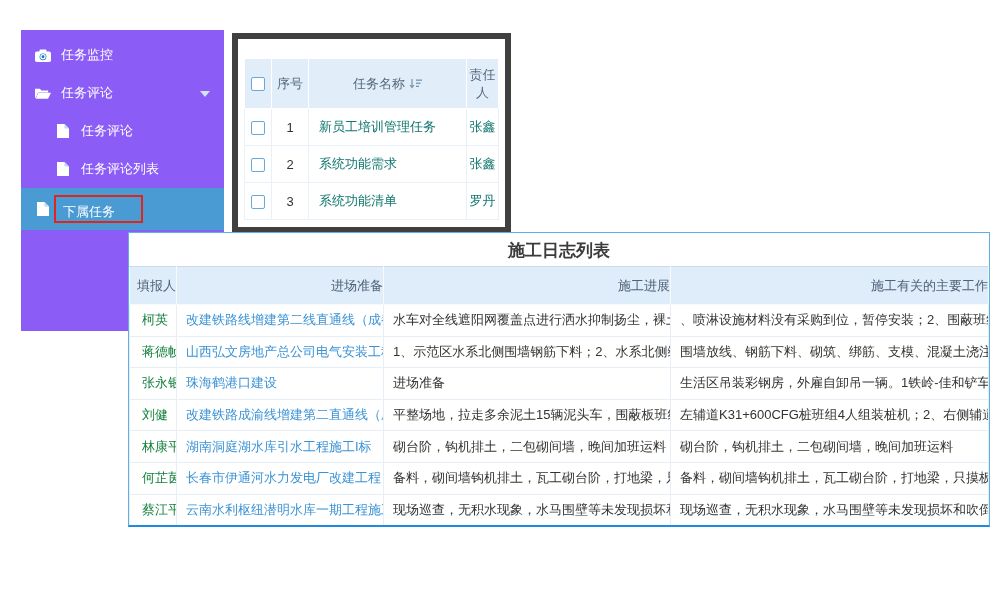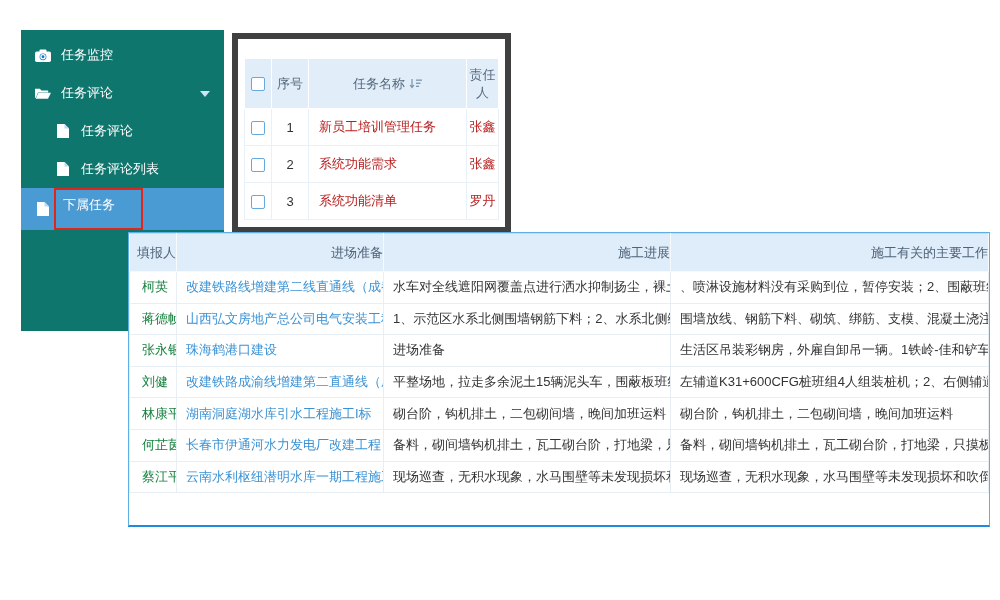--- a/index.html
+++ b/index.html
@@ -2,43 +2,43 @@
 <html><head>
 <meta charset="utf-8">
 <style>
   * { margin:0; padding:0; box-sizing:border-box; }
   html,body { width:1000px; height:600px; background:#ffffff;
               font-family:"Liberation Sans","DejaVu Sans",sans-serif; }
   .stage { position:relative; width:1000px; height:600px; overflow:hidden; background:#fff; }
 
   
   .sidebar { position:absolute; left:21px; top:30px; width:203px; height:301px;
-             background:#0f766e; z-index:1; padding-top:6px; }
+             background:#8b5cf6; z-index:1; padding-top:6px; }
   .side-item { position:relative; display:flex; align-items:center; height:38px;
                color:#ffffff; font-size:13px; cursor:pointer; }
   .side-item.lvl1 { padding-left:14px; }
   .side-item.lvl2 { padding-left:34px; }
   .side-item .icon { display:inline-flex; width:16px; height:14px; margin-right:10px;
                      align-items:center; justify-content:center; flex:0 0 auto; }
   .side-item .caret { position:absolute; right:14px; top:17px; width:0; height:0;
                       border-left:5px solid transparent; border-right:5px solid transparent;
                       border-top:6px solid #cfe6f7; }
   .side-item.active { background:#4a9ad3; height:42px; }
-  .side-item.active .lbl { border:2px solid #e0251b; padding:6px 26px 14px 7px; margin-left:-7px; }
+  .side-item.active .lbl { border:2px solid #e0251b; padding:6px 26px 0 7px; margin-left:-7px; }
 
   
   .top-panel { position:absolute; left:232px; top:33px; width:279px; height:200px;
                background:#fff; border:6px solid #404040; padding:19px 6px 0 6px;
                z-index:2; overflow:hidden; }
   .top-panel table { width:100%; border-collapse:collapse; table-layout:fixed; }
   .top-panel th { background:#e1eefa; color:#56697e; font-weight:normal; font-size:13px;
                   height:50px; text-align:center; border:1px solid #ffffff; line-height:1.35; }
   .top-panel td { height:37px; font-size:13px; text-align:center;
                   border:1px solid #e9f1f8; color:#333; background:#fff; }
-  .top-panel td.link, .top-panel td.owner { color:#b91c1c; }
+  .top-panel td.link, .top-panel td.owner { color:#0f766e; }
   .top-panel td.link { text-align:left; padding-left:10px; cursor:pointer; }
   .checkbox { display:inline-block; width:14px; height:14px; background:#fff;
               border:1px solid #66a9dc; border-radius:2px; vertical-align:middle; cursor:pointer; }
   .sort-ic { display:inline-block; vertical-align:-1px; margin-left:4px; }
 
   
   .log-panel { position:absolute; left:128px; top:232px; width:862px; height:295px;
                background:#fff; border:1px solid #5cb0e5; border-bottom:2px solid #1f8ae0;
                z-index:5; overflow:hidden; }
   .log-title { height:33px; line-height:36px; text-align:center; font-size:17px;
@@ -158,20 +158,21 @@
           <td><span class="checkbox"></span></td>
           <td>3</td>
           <td class="link">系统功能清单</td>
           <td class="owner">罗丹</td>
         </tr>
       </tbody>
     </table>
   </section>
 
   <section class="log-panel">
+    <div class="log-title">施工日志列表</div>
     <table>
       <colgroup>
           <col style="width:47px">
           <col style="width:207px">
           <col style="width:287px">
           <col>
         </colgroup>
       <thead>
         <tr>
           <th>填报人</th>

